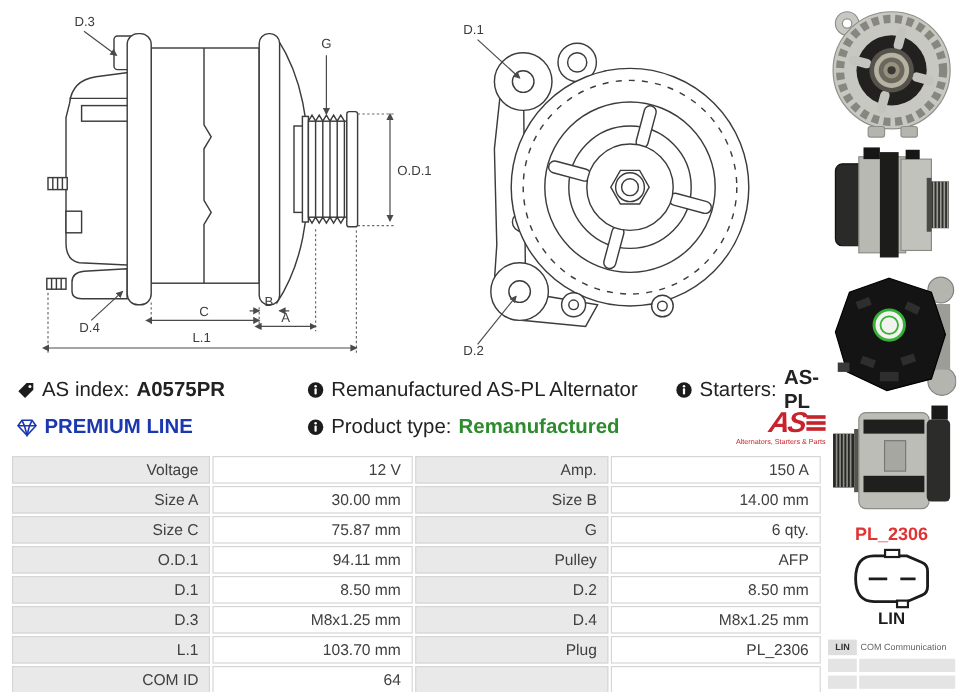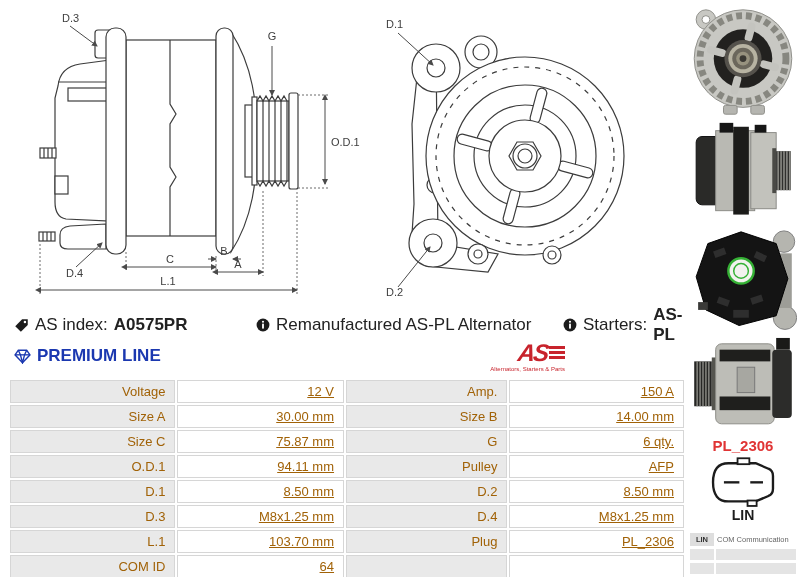--- a/index.html
+++ b/index.html
@@ -27,23 +27,23 @@
   .icon { flex:0 0 auto; display:inline-flex; }
   .aslogo-wrap { display:flex; flex-direction:column; align-items:flex-end; margin-left:auto; margin-right:-2px; }
   .aslogo { position:relative; display:flex; align-items:center; }
   .as-text { font-style:italic; font-weight:bold; font-size:24px; color:#c8232c; letter-spacing:-2px; transform:skewX(-8deg); line-height:1; }
   .as-stripes { display:flex; flex-direction:column; gap:2px; margin-left:2px; }
   .as-stripes div { width:16px; height:3px; background:#c8232c; }
   .as-tagline { font-size:6px; color:#c8232c; margin-top:1px; white-space:nowrap; }
 
   
   table.spec { border-collapse:separate; border-spacing:2px; margin:4px 0 0 8px; width:678px; }
-  table.spec td { border:1px solid #d6d6d6; font-size:13px; color:#a16207; text-align:right; padding:3px 9px 3px 12px; height:22px; white-space:nowrap; }
+  table.spec td { border:1px solid #d6d6d6; font-size:13px; color:#404040; text-align:right; padding:3px 9px 3px 12px; height:22px; white-space:nowrap; }
   td.lbl { background:#e9e9e9; }
-  td.val { background:#fff;text-decoration:underline; }
+  td.val { background:#fff; }
 
   
   .photo { display:block; }
   .plug-code { color:#e03434; font-weight:bold; font-size:15px; margin:6px 0 2px 0; text-align:center; }
   .plug-name { font-weight:bold; font-size:14px; color:#1c1c1c; text-align:center; margin-top:-2px; }
   .com-table { width:106px; margin-top:10px; }
   .com-row { display:flex; gap:2px; margin-bottom:3px; }
   .com-key { width:24px; background:#dedede; font-size:7.5px; font-weight:bold; color:#333; text-align:center; padding:2px 0; }
   .com-val { flex:1; font-size:7.5px; color:#666; padding:2px 1px; white-space:nowrap; }
   .com-bar-l { width:24px; height:11px; background:#e4e4e4; }
@@ -205,20 +205,31 @@
       <div class="info-item">
         <span class="icon">
           <svg width="17" height="15" viewBox="0 0 20 18" fill="none" stroke="#1b38b0" stroke-width="1.6">
               <polygon points="5,1.5 15,1.5 19,7 10,16.5 1,7"></polygon>
               <polyline points="1,7 19,7"></polyline>
               <polyline points="5,1.5 7.5,7 10,16.5 12.5,7 15,1.5"></polyline>
             </svg>
         </span>
         <span class="premium">PREMIUM LINE</span>
       </div>
+      <div class="info-item">
+        <span class="icon">
+          <svg width="14" height="14" viewBox="0 0 24 24">
+              <circle cx="12" cy="12" r="11" fill="#1c1c1c"></circle>
+              <circle cx="12" cy="6.5" r="1.8" fill="#fff"></circle>
+              <rect x="10.4" y="9.5" width="3.2" height="9" rx="1.4" fill="#fff"></rect>
+            </svg>
+        </span>
+        <span>Product type:</span>
+        <span class="ptype-val">Remanufactured</span>
+      </div>
       <div class="aslogo-wrap">
         <div class="aslogo">
           <span class="as-text">AS</span>
           <span class="as-stripes">
               <div></div>
               <div></div>
               <div></div>
             </span>
         </div>
         <span class="as-tagline">Alternators, Starters &amp; Parts</span>

